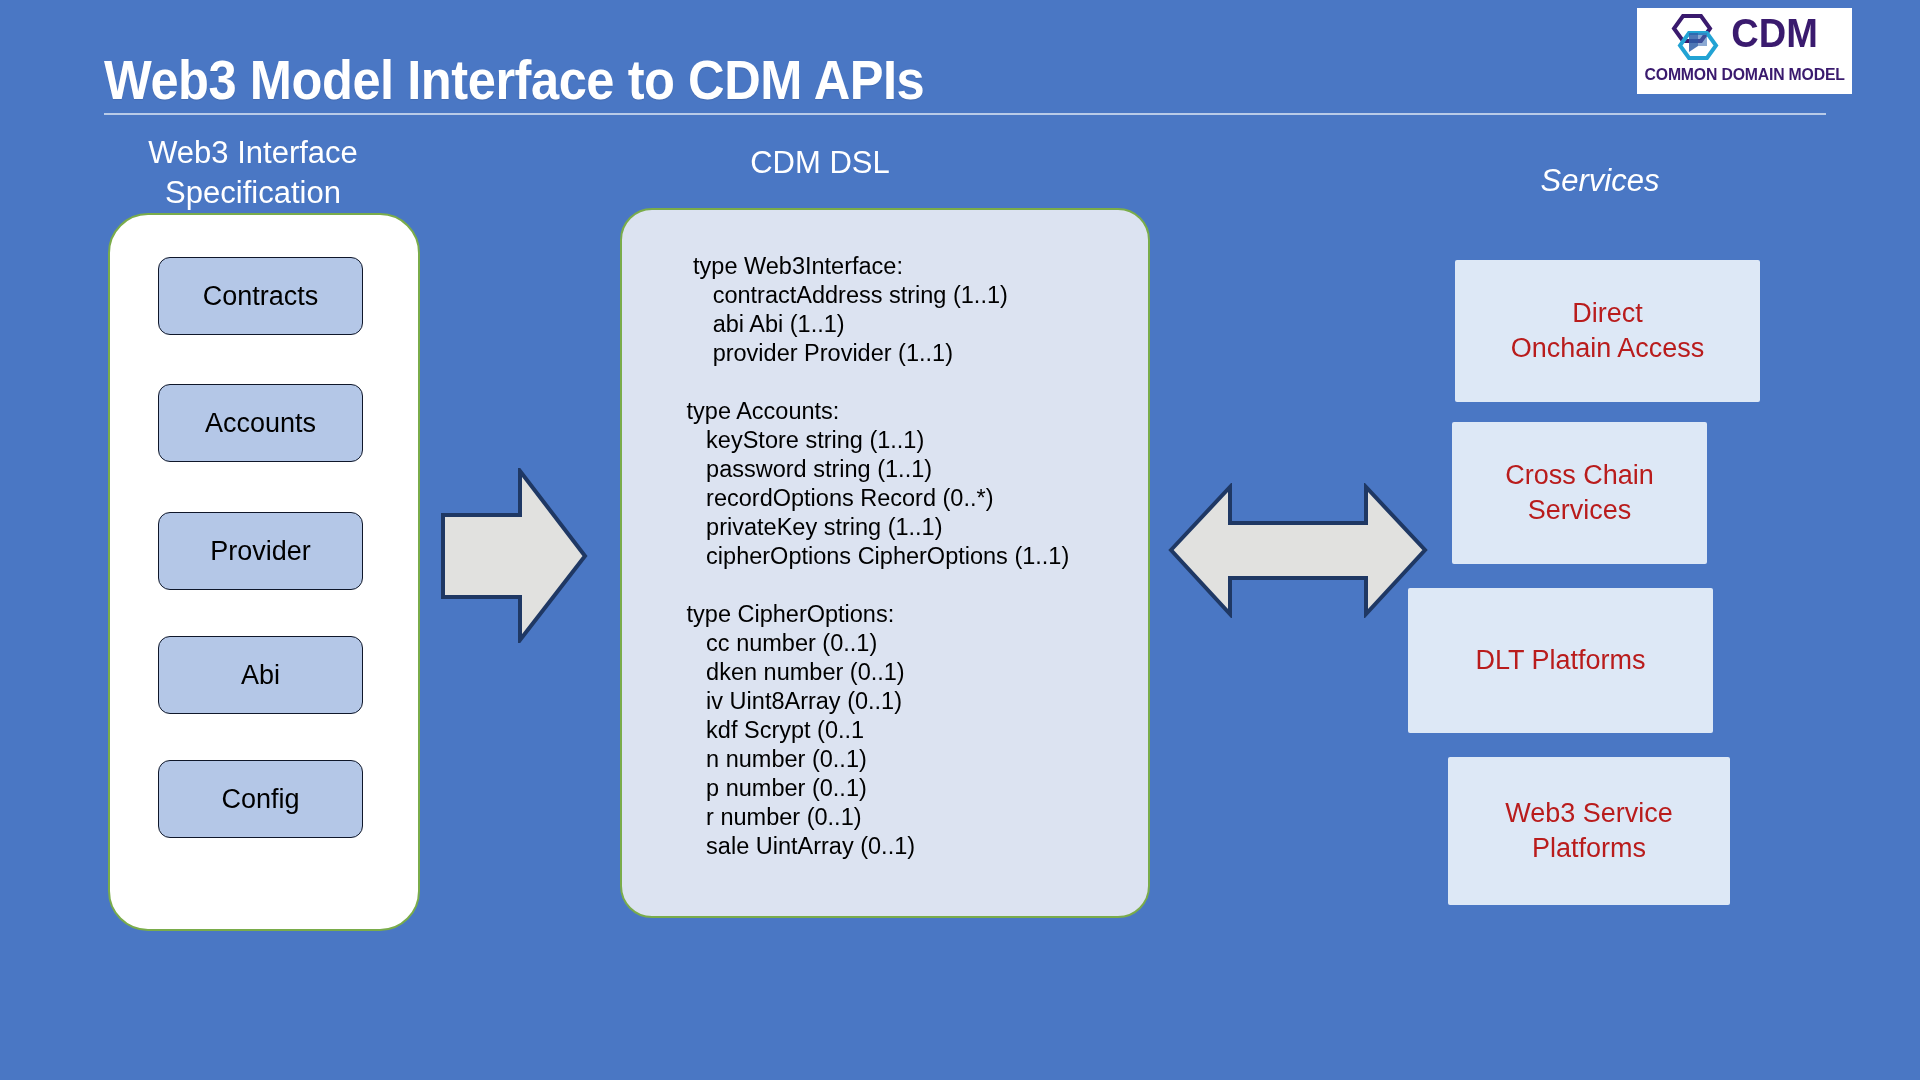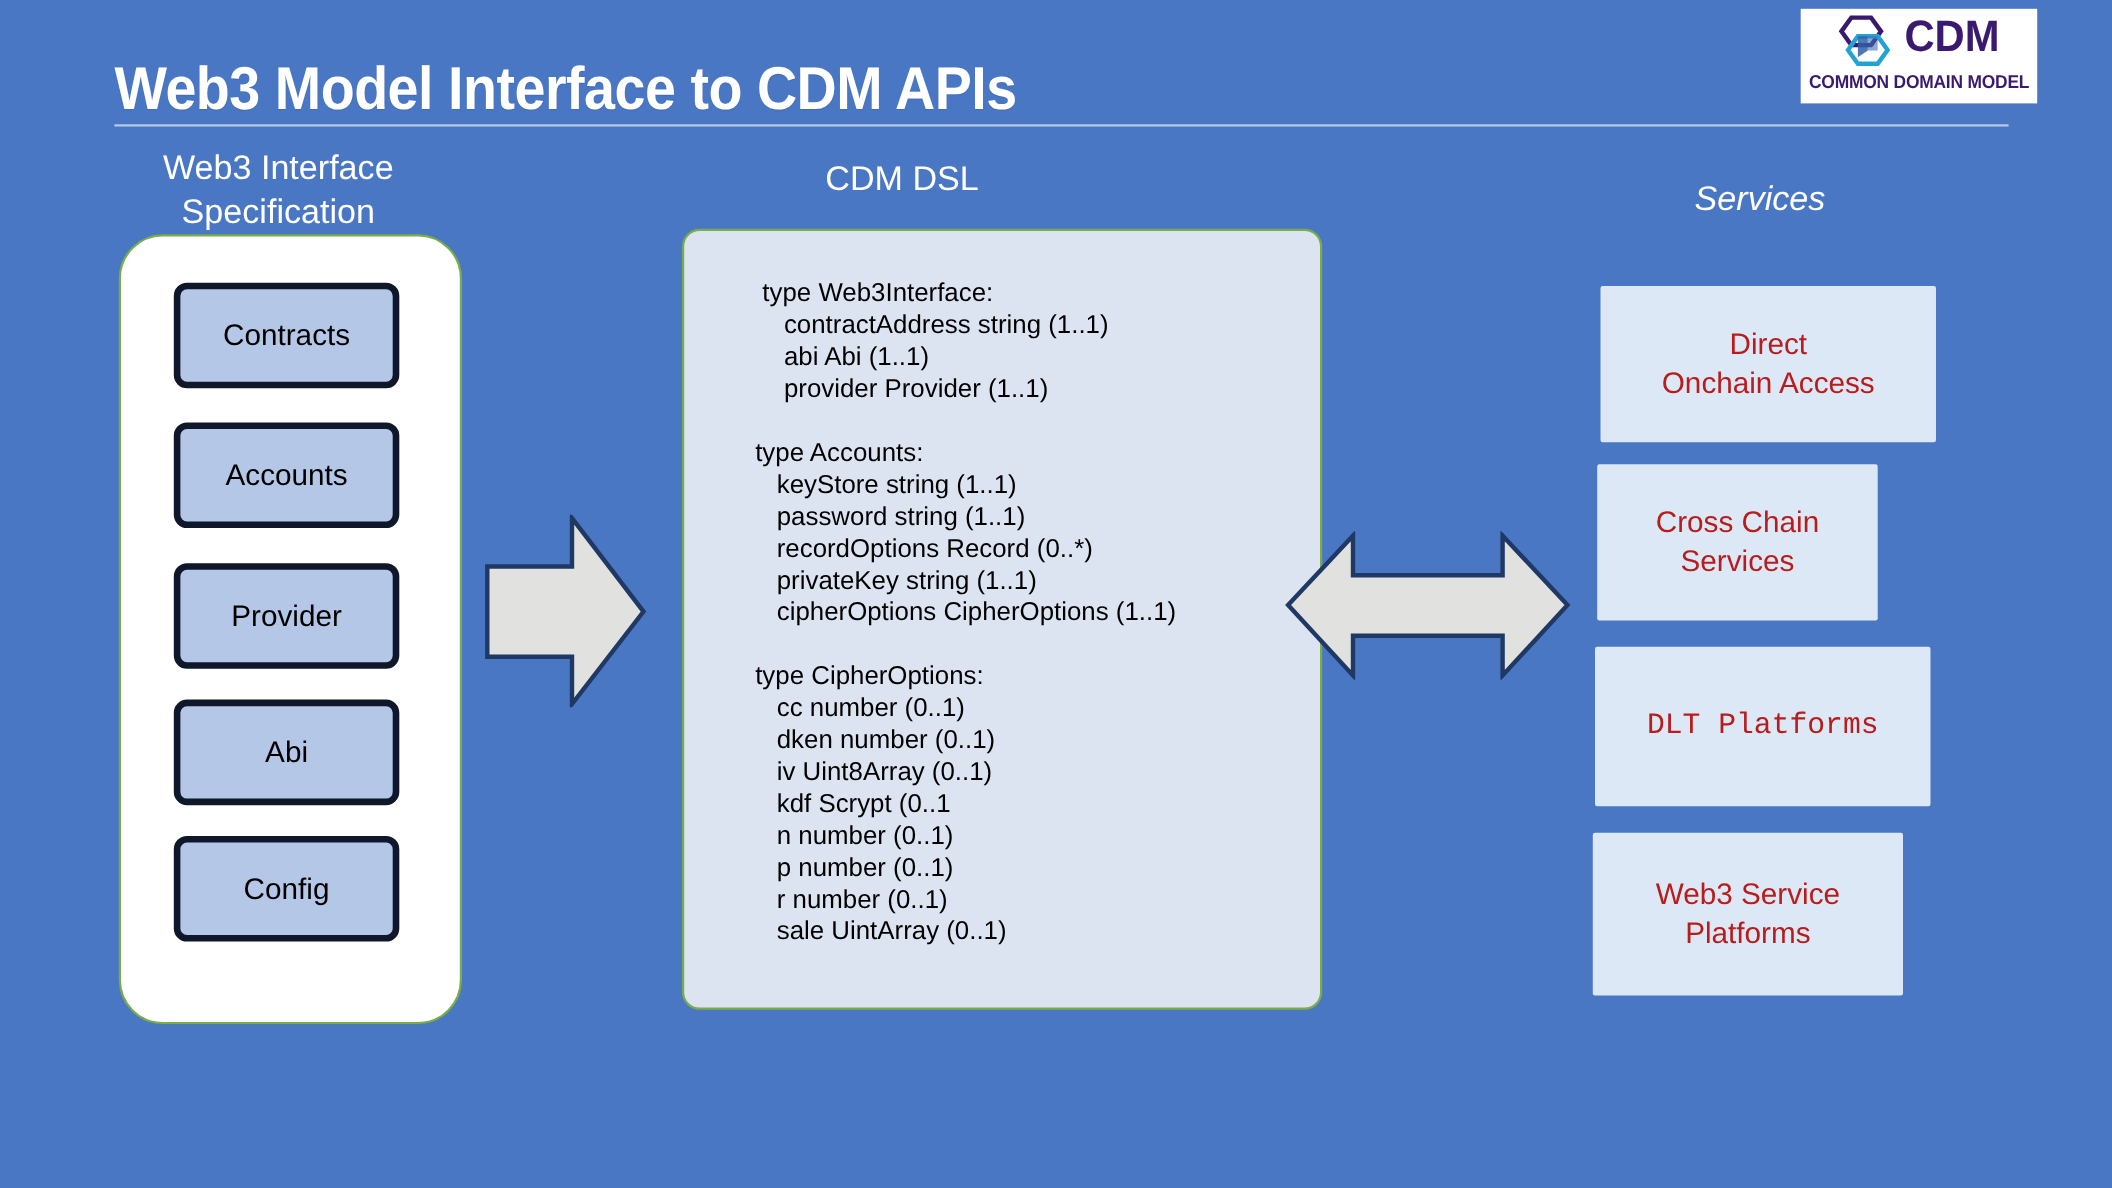--- a/index.html
+++ b/index.html
@@ -104,43 +104,43 @@
     height: 718px;
     background: #ffffff;
     border: 2px solid #7aac4a;
     border-radius: 40px;
     box-sizing: border-box;
   }
   .spec-item {
     position: absolute;
     left: 158px;
     width: 205px;
-    height: 96px;
+    height: 78px;
     background: #b4c7e7;
-    border: 6px solid #0f172a;
+    border: 1px solid #0f172a;
     border-radius: 12px;
     box-sizing: border-box;
     display: flex;
     align-items: center;
     justify-content: center;
     font-size: 27px;
     color: #000000;
     font-family: "Liberation Sans", sans-serif;
   }
 
   
   #dsl-panel {
     position: absolute;
     left: 620px;
     top: 208px;
-    width: 582px;
+    width: 530px;
     height: 710px;
     background: #dce3f1;
     border: 2px solid #7aac4a;
-    border-radius: 16px;
+    border-radius: 32px;
     box-sizing: border-box;
     padding: 30px 0 0 0;
   }
   #dsl-code {
     font-family: "Liberation Sans", sans-serif;
     font-size: 23.5px;
     color: #000000;
     line-height: 29px;
     white-space: pre;
     padding-left: 58px;
@@ -218,14 +218,14 @@
 <div id="dsl-panel">
   <div id="dsl-code"><div class="dsl-line">  type Web3Interface:</div><div class="dsl-line">     contractAddress string (1..1)</div><div class="dsl-line">     abi Abi (1..1)</div><div class="dsl-line">     provider Provider (1..1)</div><div class="dsl-blank"></div><div class="dsl-line"> type Accounts:</div><div class="dsl-line">    keyStore string (1..1)</div><div class="dsl-line">    password string (1..1)</div><div class="dsl-line">    recordOptions Record (0..*)</div><div class="dsl-line">    privateKey string (1..1)</div><div class="dsl-line">    cipherOptions CipherOptions (1..1)</div><div class="dsl-blank"></div><div class="dsl-line"> type CipherOptions:</div><div class="dsl-line">    cc number (0..1)</div><div class="dsl-line">    dken number (0..1)</div><div class="dsl-line">    iv Uint8Array (0..1)</div><div class="dsl-line">    kdf Scrypt (0..1</div><div class="dsl-line">    n number (0..1)</div><div class="dsl-line">    p number (0..1)</div><div class="dsl-line">    r number (0..1)</div><div class="dsl-line">    sale UintArray (0..1)</div></div>
 </div>
 
 <svg id="arrow-double" viewBox="0 0 260 135" preserveAspectRatio="none">
   <polygon points="3,67 62,4 62,40 198,40 198,4 257,67 198,131 198,95 62,95 62,131" fill="#e1e1df" stroke="#1f3864" stroke-width="4" stroke-linejoin="miter"></polygon>
 </svg>
 
 <div class="service-box" style="left:1455px; top:260px; width:305px; height:142px;">Direct<br>Onchain Access</div>
 <div class="service-box" style="left:1452px; top:422px; width:255px; height:142px;">Cross Chain Services</div>
-<div class="service-box" style="left:1450px; top:588px; width:305px; height:145px;font-family:Liberation Mono, monospace;">DLT Platforms</div>
+<div class="service-box" style="left:1408px; top:588px; width:305px; height:145px;">DLT Platforms</div>
 <div class="service-box" style="left:1448px; top:757px; width:282px; height:148px;">Web3 Service<br>Platforms</div>
 
 </body></html>

